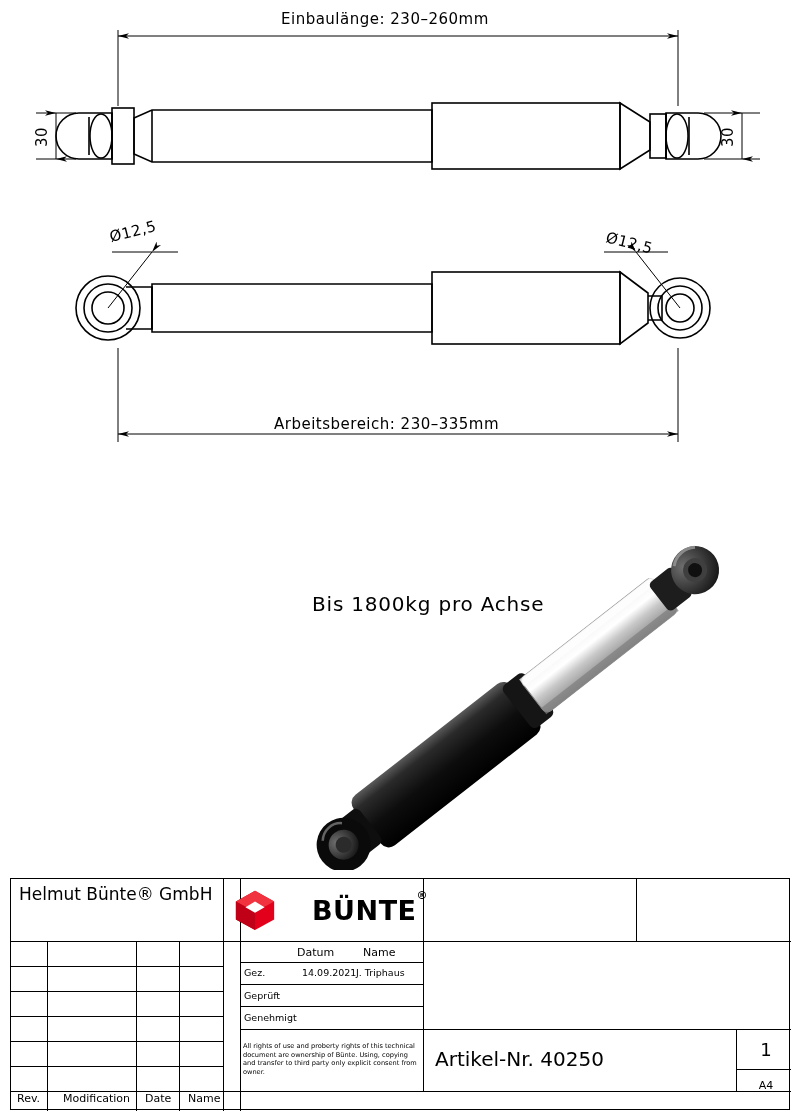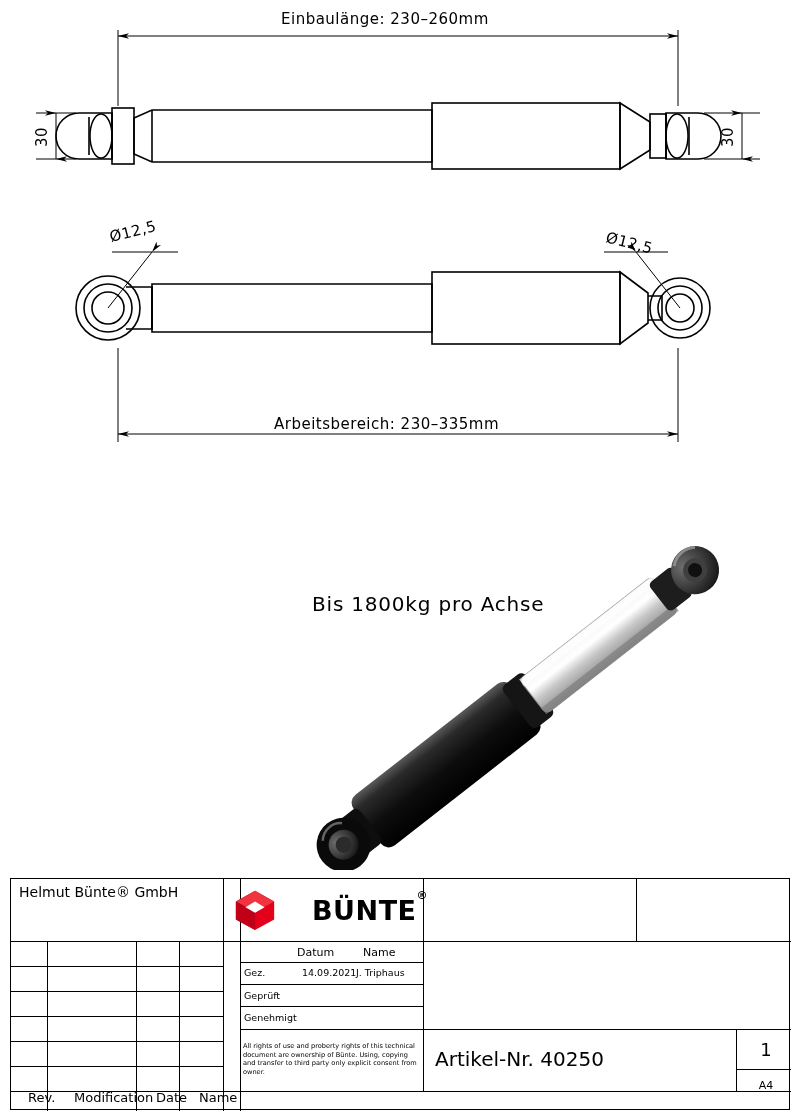--- a/index.html
+++ b/index.html
@@ -64,21 +64,21 @@
   }
   .tb-line {
     position: absolute;
     background: #000;
   }
 
   .company-name {
     position: absolute;
     left: 8px;
     top: 5px;
-    font-size: 14px;
+    font-size: 17px;
     white-space: nowrap;
   }
   .company-addr {
     position: absolute;
     left: 8px;
     top: 24px;
     font-size: 7px;
     line-height: 9.5px;
     white-space: nowrap;
   }
@@ -151,23 +151,22 @@
     position: absolute;
     left: 740px;
     top: 200px;
     font-size: 11px;
     text-align: center;
     width: 30px;
   }
   .rev-head {
     position: absolute;
     bottom: 4px;
-    font-size: 13px;
-    white-space: nowrap;
-    margin-left: 11px;
+    font-size: 11px;
+    white-space: nowrap;
   }
 </style>
 </head>
 <body>
 
 <div id="sheet">
 
   <div class="drawing">
 
     <svg width="800" height="870" viewBox="0 0 800 870">

